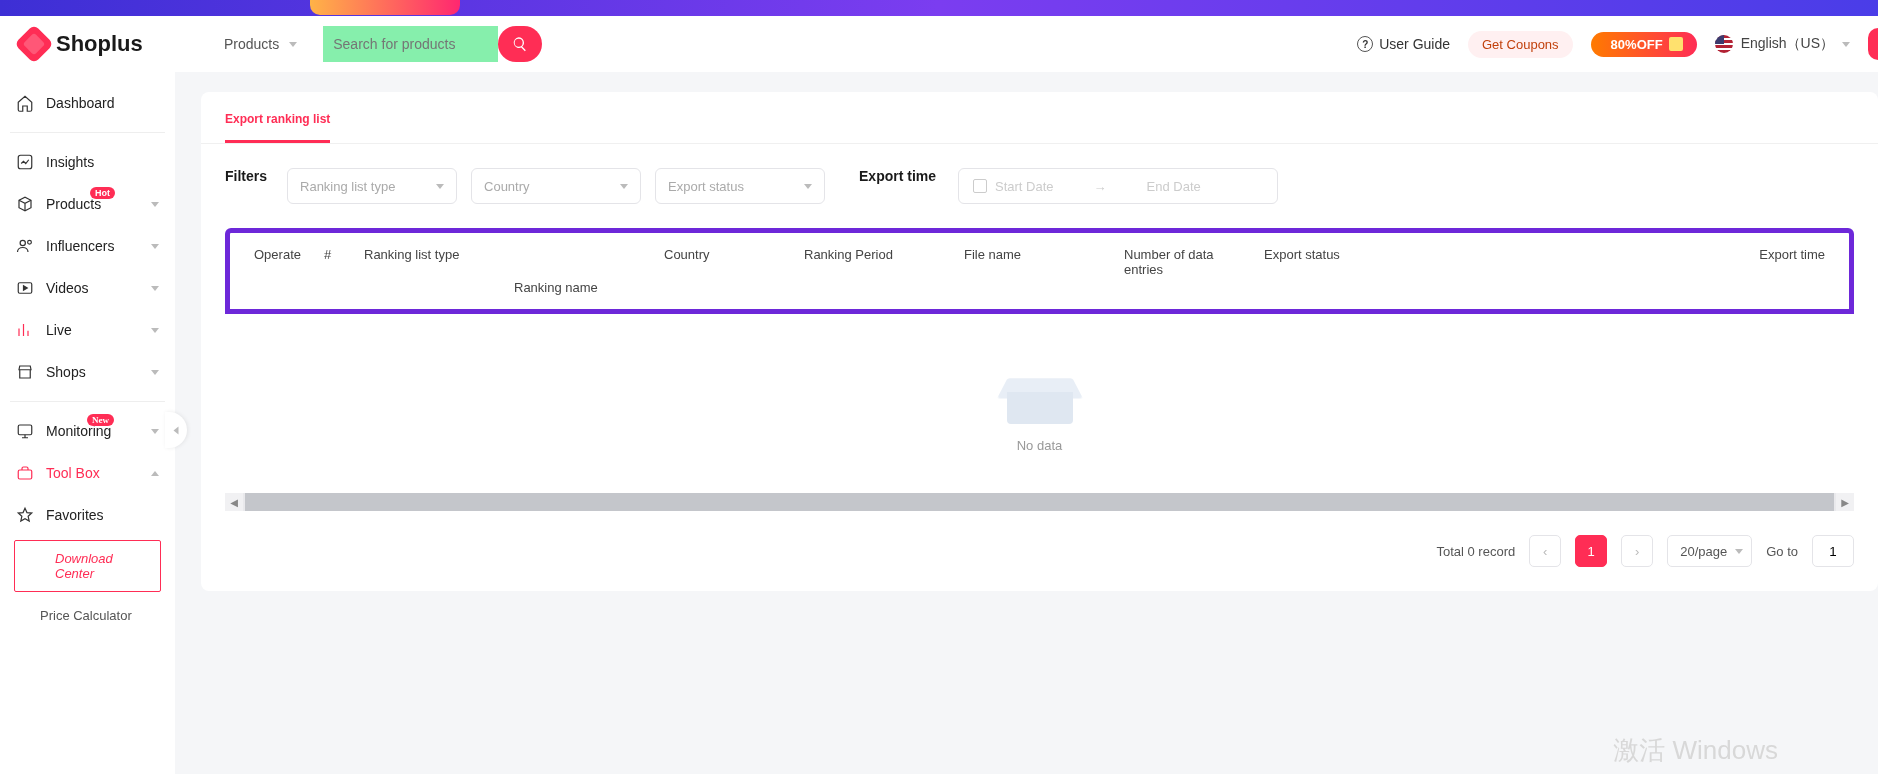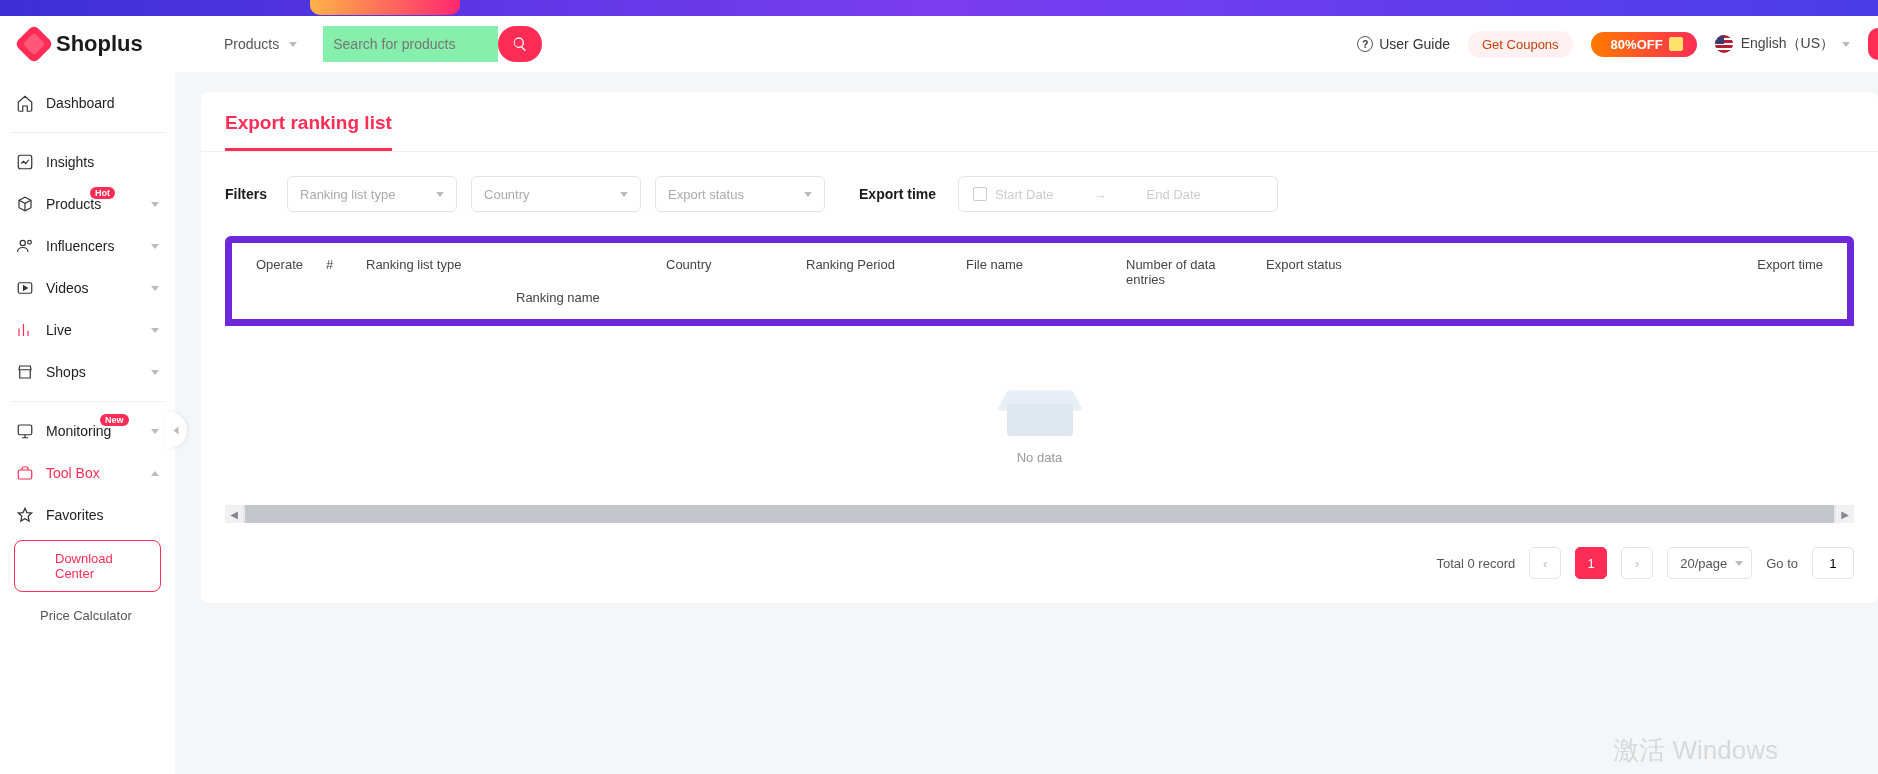--- a/index.html
+++ b/index.html
@@ -30,37 +30,37 @@
 .sidebar { width:175px; background:#fff; min-height:760px; padding-top:10px; position:relative;}
 .sb-item { display:flex; align-items:center; padding:12px 16px; color:#222; cursor:pointer; font-size:14px; position:relative;}
 .sb-item.sub { padding-left:40px; font-size:13px; color:#555;}
 .sb-item .icon { width:18px; height:18px; margin-right:12px; display:flex; align-items:center; justify-content:center;}
 .sb-item .icon svg { width:18px; height:18px; stroke:#333; fill:none; stroke-width:1.6;}
 .sb-item.active-red, .sb-item.active-red .icon svg { color:#ff2d55; stroke:#ff2d55;}
 .sb-item .expand { margin-left:auto;}
 .sb-divider { height:1px; background:#eee; margin:8px 10px;}
 .badge { position:absolute; top:4px; font-size:9px; background:#ff2d55; color:#fff; padding:1px 5px; border-radius:6px; font-weight:600;}
 .badge.hot { left:90px;}
-.badge.new { left:100px;}
-.sb-highlight { border:1.5px solid #ff2d55; margin:4px 14px; border-radius:8px; color:#ff2d55 !important; padding:10px 24px;}
+.badge.new { left:87px;font-family:Liberation Serif, serif;}
+.sb-highlight { border:1.5px solid #ff2d55; margin:4px 14px; border-radius:2px; color:#ff2d55 !important; padding:10px 24px;font-style:italic;}
 .collapse-handle { position:absolute; right:-12px; top:340px; width:22px; height:36px; background:#fff; border-radius:0 18px 18px 0; box-shadow:1px 0 4px rgba(0,0,0,.08); display:flex; align-items:center; justify-content:center; cursor:pointer;}
 .content { flex:1; padding:20px 0 20px 26px;}
 .panel { background:#fff; border-radius:8px; padding:0; min-width:1330px; position:relative;}
 .tabs { display:flex; gap:34px; padding:20px 24px 0 24px; border-bottom:1px solid #f0f0f0;}
-.tab { padding-bottom:14px; font-weight:700; color:#1a1a1a; cursor:pointer; font-size:19px;}
+.tab { padding-bottom:14px; font-weight:700; color:#1a1a1a; cursor:pointer; font-size:12px;}
 .tab.active { color:#ff2d55; border-bottom:3px solid #ff2d55;}
-.filters-row { display:flex; align-items:center; padding:24px; gap:14px;}
+.filters-row { display:flex; align-items:flex-start; padding:24px; gap:14px;}
 .filters-label { font-weight:700; margin-right:6px;}
 .select-box { border:1px solid #e4e4e8; border-radius:6px; height:36px; padding:0 30px 0 12px; display:flex; align-items:center; color:#aaa; min-width:170px; position:relative; cursor:pointer; font-size:13px;}
 .select-box .chev { position:absolute; right:12px;}
 .export-time-label { font-weight:700; margin-left:20px; margin-right:8px;}
 .date-range { border:1px solid #e4e4e8; border-radius:6px; height:36px; display:flex; align-items:center; padding:0 14px; gap:40px; color:#ccc; font-size:13px; min-width:320px;}
 .date-range .cal { width:14px;height:14px;border:1.3px solid #ccc;border-radius:2px;margin-right:8px;}
 .date-range .arrow { color:#ccc;}
-.table-header { display:flex; border:7px solid #6d28d9; border-radius:6px 6px 0 0; margin:0 24px; padding:14px 16px; font-size:13px; color:#444;}
+.table-header { display:flex; border:5px solid #6d28d9; border-radius:6px 6px 0 0; margin:0 24px; padding:14px 16px; font-size:13px; color:#444;}
 .th { padding:0 8px;}
 .th.operate{width:70px;} .th.num{width:40px;} .th.type{width:150px;} .th.name{width:150px;margin-top:33px;} .th.country{width:140px;} .th.period{width:160px;} .th.file{width:160px;} .th.entries{width:140px;} .th.status{width:120px;} .th.etime{width:110px;text-align:right;margin-left:auto;}
 .empty { text-align:center; padding:40px 0 30px; color:#999; font-size:13px;}
 .box-illus { width:80px; height:70px; margin:0 auto 14px; position:relative;}
 .box-top { width:74px; height:26px; background:#e8eef6; position:absolute; top:20px; left:3px; transform:perspective(60px) rotateX(40deg); border-radius:3px;}
 .box-front { width:66px; height:32px; background:#dfe7f1; position:absolute; bottom:0; left:7px; border-radius:0 0 4px 4px;}
 .scroll-bar { height:18px; background:#e9e9ec; margin:10px 24px 0; position:relative; border-radius:2px; display:flex; align-items:center;}
 .scroll-arrow { width:18px; height:18px; background:#f1f1f3; display:flex; align-items:center; justify-content:center; color:#888; font-size:10px;}
 .scroll-thumb { flex:1; height:18px; background:#c4c6cb; margin:0 2px;}
 .pagination { display:flex; align-items:center; justify-content:flex-end; padding:24px; gap:14px; font-size:13px; color:#555;}

